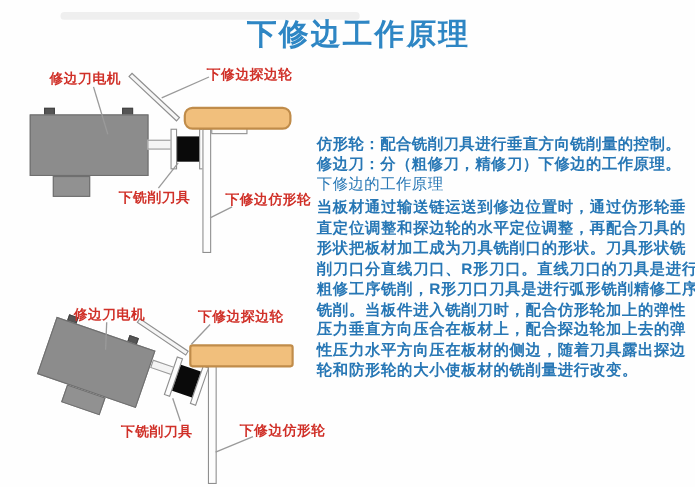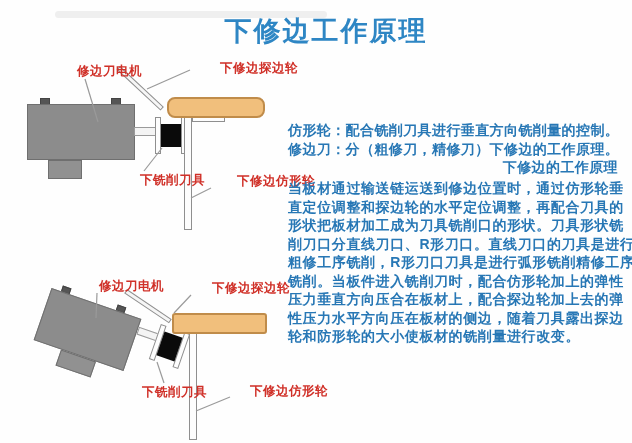--- a/index.html
+++ b/index.html
@@ -21,28 +21,28 @@
   .foot{background:#919191;border:1px solid #6f6f6f;}
   .shaft{background:#f4f4f4;border:1px solid #9a9a9a;}
   .flange{background:#fdfdfd;border:1px solid #8f8f8f;}
   .tool{background:#0a0a0a;}
   .board{background:#f1bf7c;border:2px solid #c08c4a;}
   .bar{background:#fdfdfd;border:1px solid #8f8f8f;}
   .arm{background:#f6f6f6;border:1px solid #8f8f8f;}
   
   .rlabel{
     position:absolute;color:#d03028;font-weight:bold;font-size:12.5px;
-    white-space:nowrap;letter-spacing:0.5px;margin-left:32px;
+    white-space:nowrap;letter-spacing:0.5px;
   }
   
   .panel{position:absolute;left:288px;top:121px;width:350px;color:#2777b5;}
   .defline{font-size:14px;line-height:18.5px;font-weight:600;
     letter-spacing:0.4px;white-space:nowrap;}
-  .subtitle{font-size:14px;line-height:19px;font-weight:700;
-    letter-spacing:0.4px;text-align:right;width:330px;}
+  .subtitle{font-size:14px;line-height:19px;font-weight:400;
+    letter-spacing:0.4px;text-align:left;width:330px;}
   .bodytext{font-size:14px;line-height:18.5px;font-weight:600;
     letter-spacing:0.6px;margin-top:2px;}
   svg.leads{position:absolute;left:0;top:0;pointer-events:none;}
 </style>
 </head>
 <body>
 
 <div id="page">
 
   <div class="smudge"></div>

